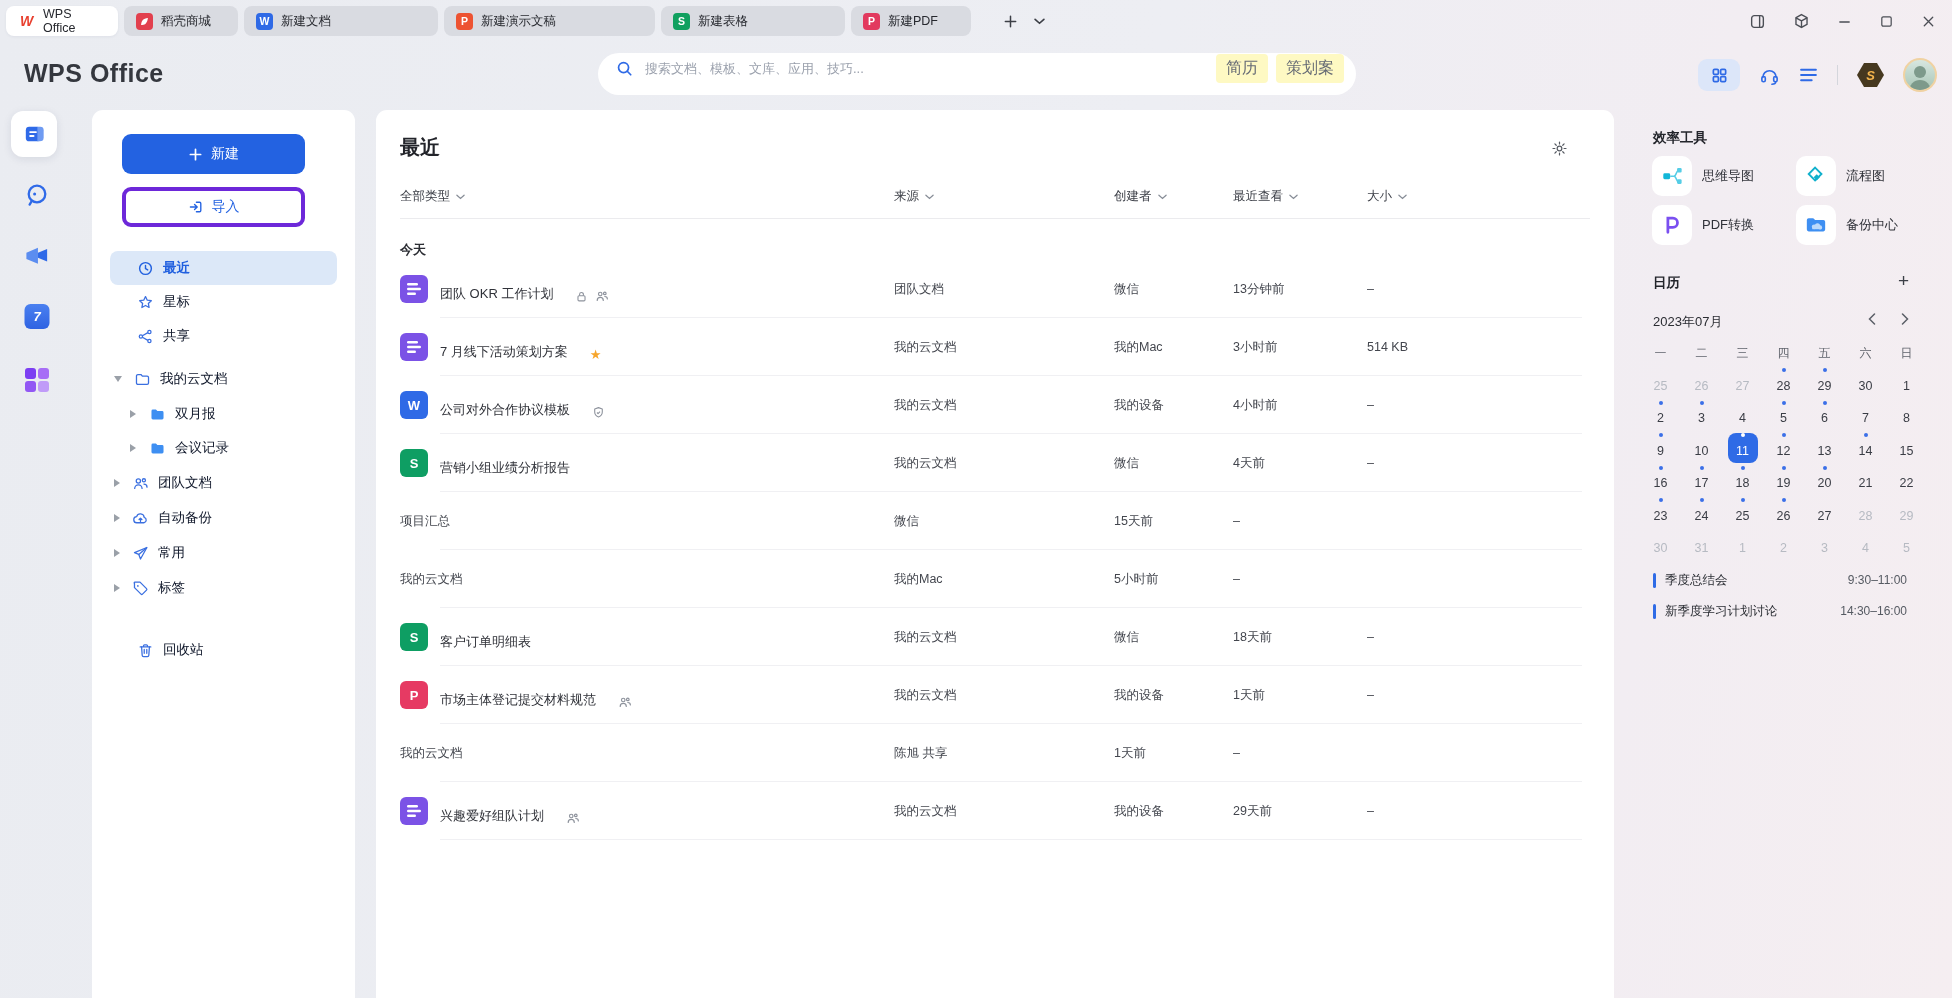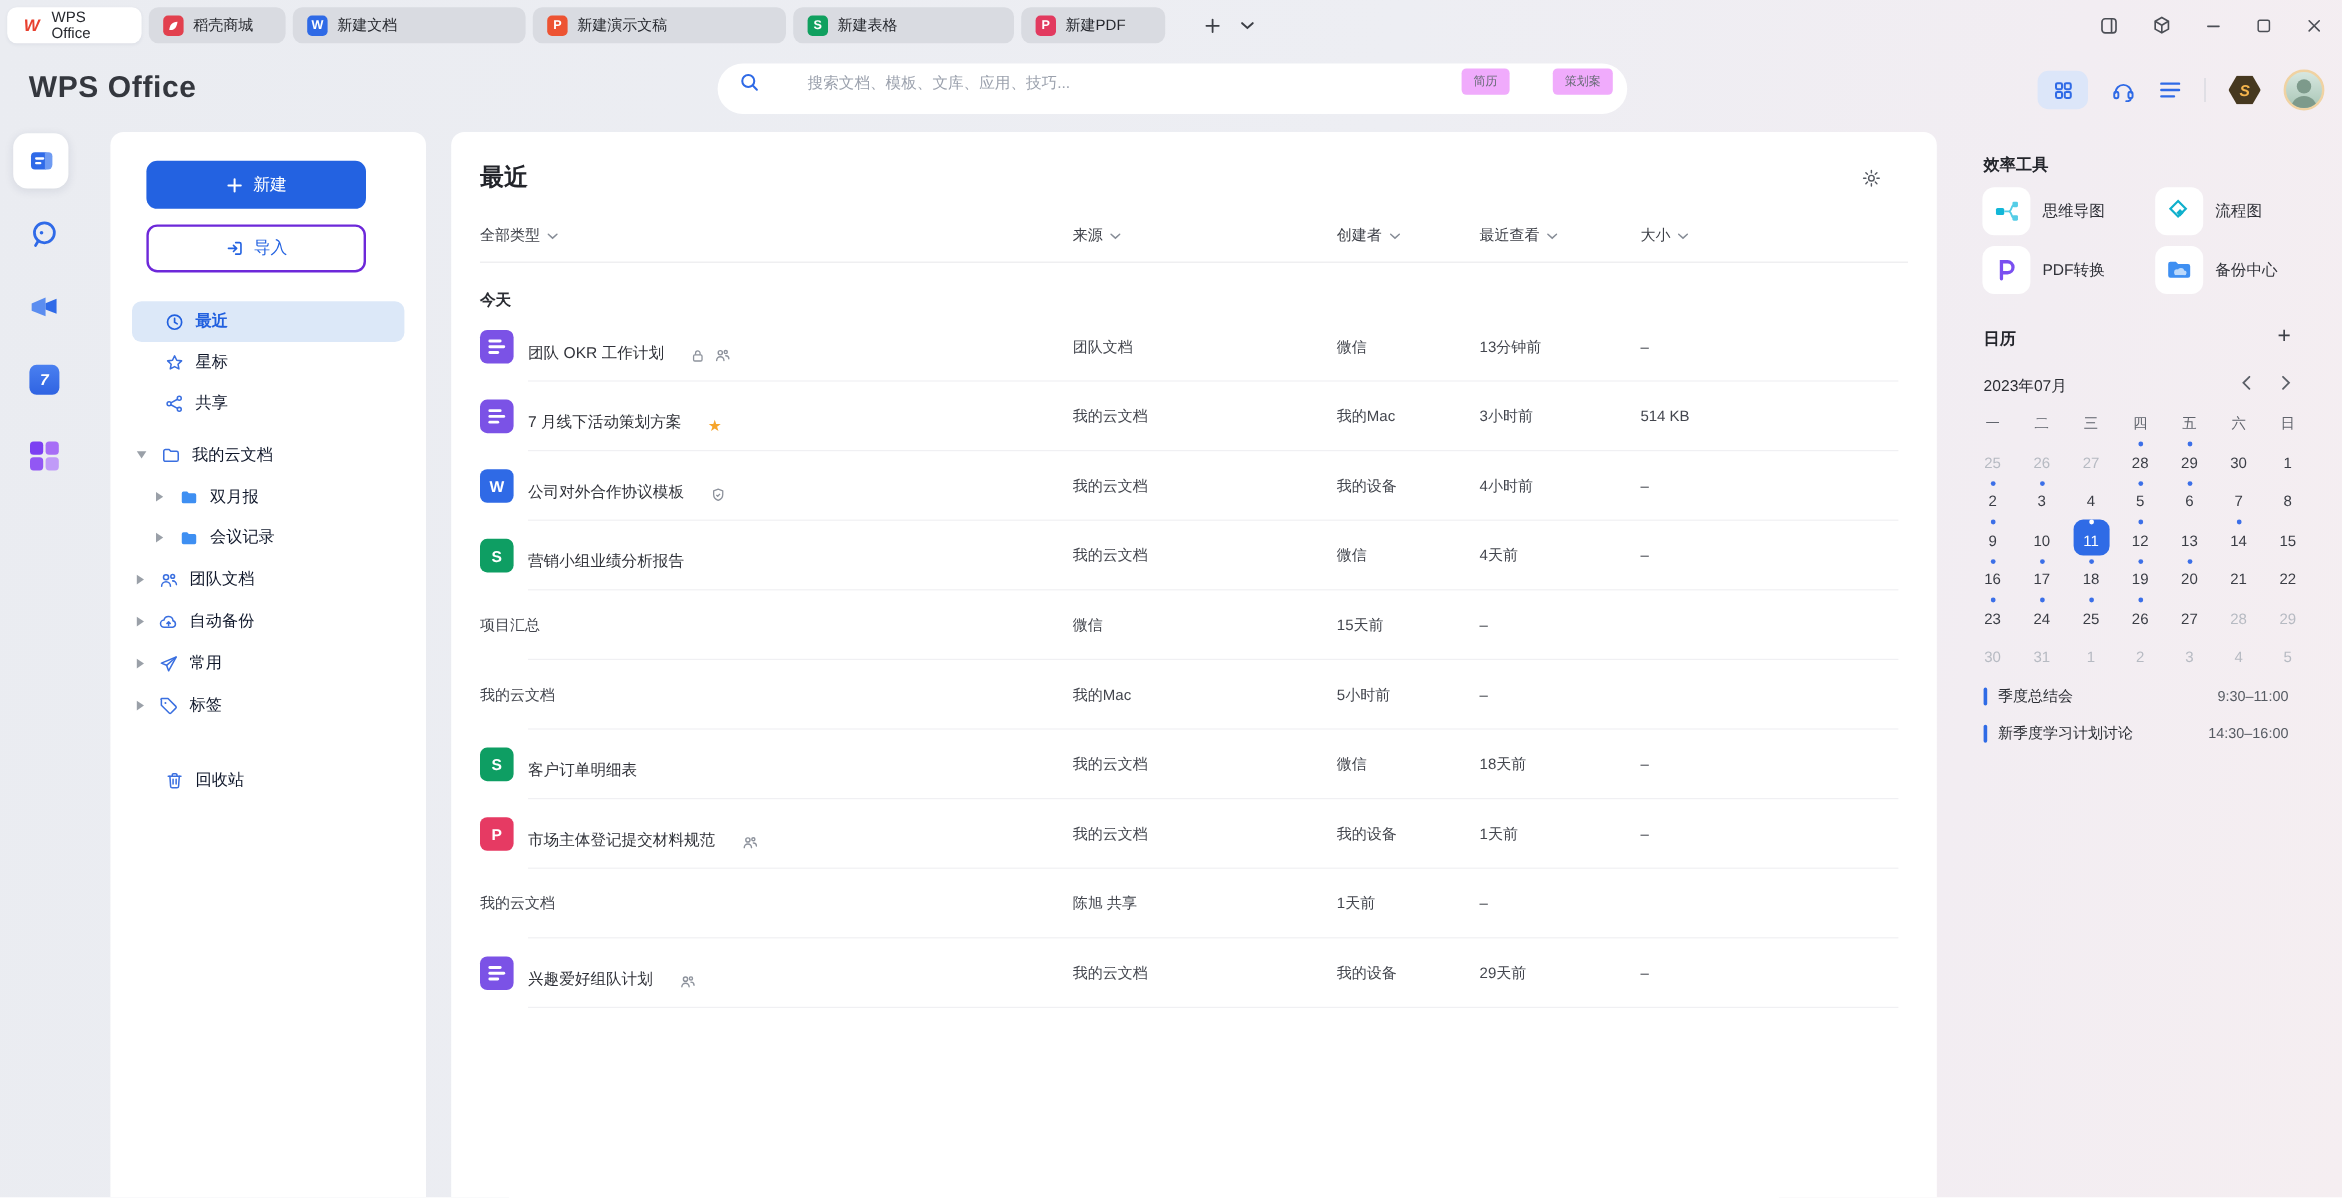--- a/index.html
+++ b/index.html
@@ -24,24 +24,24 @@
   .ti-pdf{background:#e23a5f;}
   .tab-plus{margin-left:26px;color:#3c3f46;}
   .tab-chev{margin-left:16px;}
   .winctl{position:absolute;right:16px;top:0;height:42px;display:flex;align-items:center;gap:27px;}
   .winctl .wic{cursor:default;}
 
   
   .header{position:absolute;top:42px;left:0;right:0;height:64px;}
   .logo{position:absolute;left:24px;top:17px;font-size:25px;font-weight:700;color:#34373e;letter-spacing:.5px;}
   .search{position:absolute;left:598px;top:11px;width:758px;height:42px;box-sizing:border-box;background:#fff;
-    border-radius:21px;display:flex;align-items:center;padding:0 12px 12px 18px;gap:28px;}
+    border-radius:21px;display:flex;align-items:center;padding:0 12px 12px 18px;}
   .sinput{flex:1;border:none;outline:none;font-size:13px;color:#33363d;margin-left:10px;background:transparent;font-family:inherit;}
   .sinput::placeholder{color:#9ba1ad;}
-  .tagchip{background:#f0abfc;border-radius:4px;padding:4px 10px;font-size:10px;color:#666b75;margin-left:8px;cursor:default;}
+  .tagchip{background:#fef9c3;border-radius:4px;padding:4px 10px;font-size:16px;color:#666b75;margin-left:8px;cursor:default;}
   .hdr-actions{position:absolute;right:15px;top:14px;display:flex;align-items:center;gap:19px;height:38px;}
   .apps-btn{width:42px;height:32px;background:#dce6f9;border-radius:9px;display:flex;align-items:center;justify-content:center;}
   .vdiv{width:1px;height:20px;background:#d4d6dc;}
   .vipbadge{width:27px;height:24px;clip-path:polygon(26% 0,74% 0,100% 50%,74% 100%,26% 100%,0 50%);
     background:#46381f;color:#f5b54d;font-weight:800;font-size:13px;font-style:italic;
     display:flex;align-items:center;justify-content:center;}
   .avatar{width:34px;height:34px;border-radius:50%;border:2px solid #f0d2a2;box-sizing:border-box;
     background:linear-gradient(180deg,#d7e7e0 0%,#a9c6b6 100%);position:relative;overflow:hidden;}
   .avatar .head{position:absolute;width:12px;height:12px;border-radius:50%;background:#7d9a8b;left:9px;top:6px;}
   .avatar .bod{position:absolute;width:22px;height:12px;border-radius:11px 11px 0 0;background:#7d9a8b;left:4px;top:20px;}
@@ -56,21 +56,21 @@
   .blocks i{border-radius:3px;display:block;}
   .blocks i:nth-child(1){background:#7c3ff2}.blocks i:nth-child(2){background:#a76ef6}
   .blocks i:nth-child(3){background:#9257f4}.blocks i:nth-child(4){background:#c09bf8}
   .cal7{width:25px;height:25px;border-radius:6px;background:linear-gradient(180deg,#4a80f0,#2f63e2);
     color:#fff;font-weight:700;font-size:13px;font-style:italic;display:flex;align-items:center;justify-content:center;}
 
   
   .side{position:absolute;left:92px;top:110px;width:263px;bottom:0;background:#fff;border-radius:11px 11px 0 0;}
   .btn-new{position:absolute;left:30px;top:24px;width:183px;height:40px;background:#2362e1;border-radius:9px;
     color:#fff;font-size:14px;display:flex;align-items:center;justify-content:center;gap:8px;cursor:pointer;}
-  .btn-import{position:absolute;left:30px;top:77px;width:183px;height:40px;background:#fff;border:2px solid #6d28d9;
+  .btn-import{position:absolute;left:30px;top:77px;width:183px;height:40px;background:#fff;border:4px solid #6d28d9;
     box-sizing:border-box;border-radius:9px;color:#2362e1;font-size:14px;display:flex;align-items:center;justify-content:center;gap:8px;cursor:pointer;}
   .nav-row{position:absolute;left:18px;right:18px;height:34px;border-radius:8px;display:flex;align-items:center;
     font-size:13.5px;color:#0f172a;cursor:pointer;}
   .nav-row .ic{margin-left:27px;margin-right:9px;flex:none;display:flex;}
   .nav-row.active{background:#dce8f8;color:#2160df;font-weight:700;}
   .arr{width:0;height:0;flex:none;}
   .arr-r{border-top:4.5px solid transparent;border-bottom:4.5px solid transparent;border-left:6px solid #9aa0a8;}
   .arr-d{border-left:4.5px solid transparent;border-right:4.5px solid transparent;border-top:6px solid #9aa0a8;}
   .tree-row .arr{margin-left:4px;}
   .tree-row .ic{margin-left:12px;margin-right:9px;flex:none;display:flex;}

